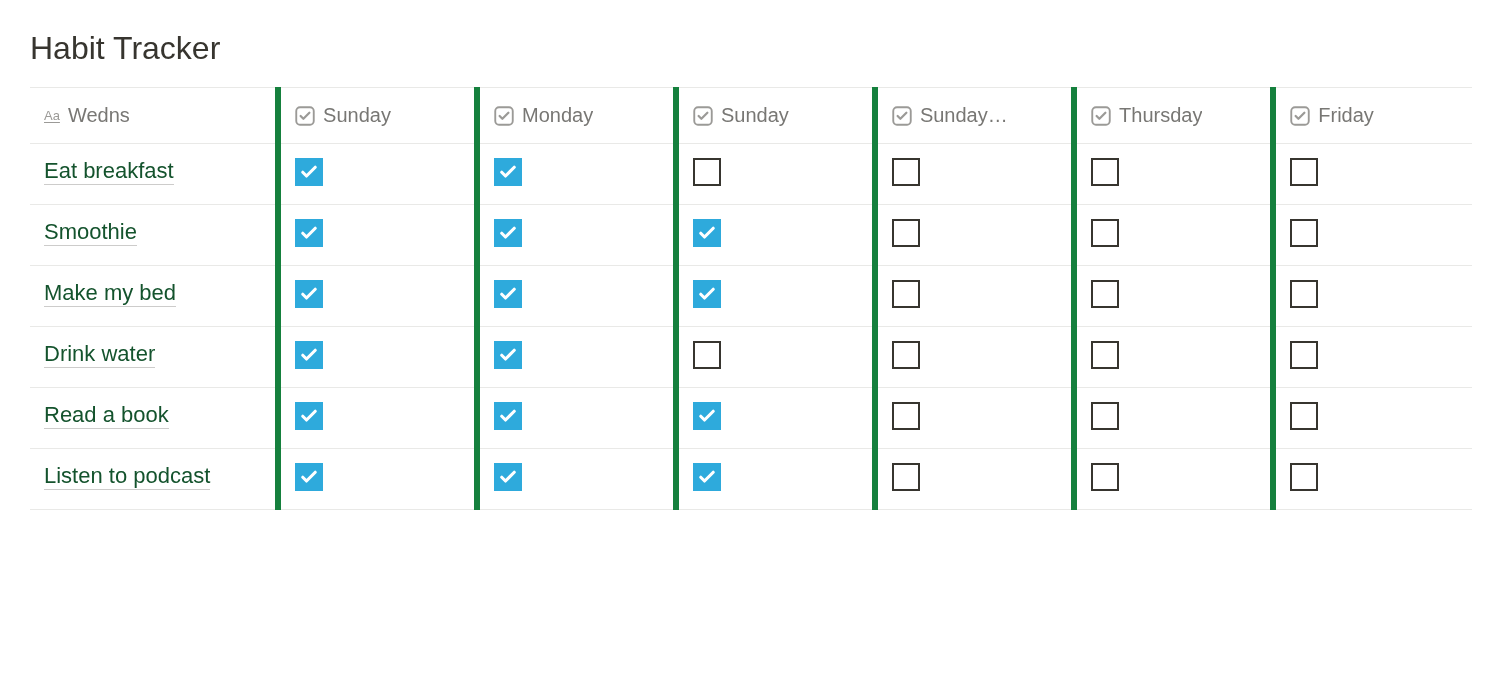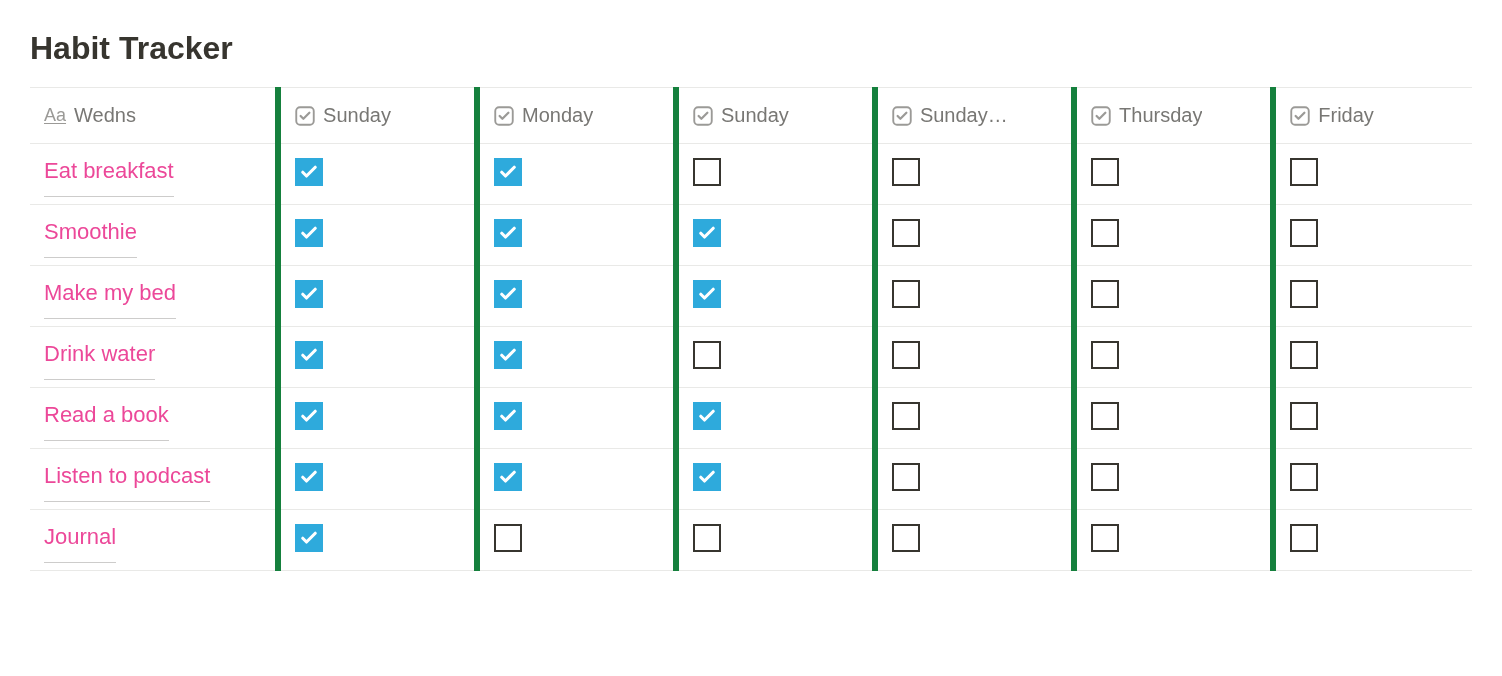--- a/index.html
+++ b/index.html
@@ -6,21 +6,21 @@
   body {
     margin: 0;
     padding: 30px 30px;
     font-family: -apple-system, BlinkMacSystemFont, "Segoe UI", Helvetica, Arial, sans-serif;
     color: #37352f;
     background: #fff;
     width: 1502px;
   }
   h1.title {
     font-size: 32px;
-    font-weight: 700;
+    font-weight: 400;
     margin: 0 0 20px 0;
     color: #37352f;
   }
   .table {
     display: table;
     width: 100%;
     border-collapse: collapse;
     border-top: 1px solid #e9e9e7;
   }
   .row {
@@ -57,40 +57,40 @@
     white-space: nowrap;
     overflow: hidden;
     text-overflow: ellipsis;
   }
   .header-content span.label {
     overflow: hidden;
     text-overflow: ellipsis;
   }
   .icon-aa {
     display: inline-block;
-    font-size: 18px;
+    font-size: 13px;
     color: #9b9a97;
     text-decoration: underline;
     text-underline-offset: 2px;
     flex-shrink: 0;
   }
   .icon-checkbox-header {
     width: 20px;
     height: 20px;
     flex-shrink: 0;
   }
   .icon-checkbox-header svg {
     display: block;
   }
   .habit-name {
     font-size: 22px;
     font-weight: 500;
-    color: #ec4899;
+    color: #14532d;
     border-bottom: 1px solid #37352f40;
-    padding-bottom: 13px;
+    padding-bottom: 1px;
     cursor: pointer;
     display: inline;
   }
   .checkbox {
     width: 28px;
     height: 28px;
     display: inline-flex;
     align-items: center;
     justify-content: center;
     cursor: pointer;
@@ -302,26 +302,13 @@
         </div></div>
       <div class="cell day-col"><div class="checkbox checked">
           <svg width="20" height="20" viewBox="0 0 16 16">
             <path d="M3 8.2 l3 3 l7 -7" fill="none" stroke="#ffffff" stroke-width="2.5" stroke-linecap="round" stroke-linejoin="round"></path>
           </svg>
         </div></div>
       <div class="cell day-col"><div class="checkbox unchecked"></div></div>
       <div class="cell day-col"><div class="checkbox unchecked"></div></div>
       <div class="cell day-col"><div class="checkbox unchecked"></div></div>
     </div>
-    <div class="row">
-      <div class="cell name-col"><span class="habit-name">Journal</span></div>
-      <div class="cell day-col"><div class="checkbox checked">
-          <svg width="20" height="20" viewBox="0 0 16 16">
-            <path d="M3 8.2 l3 3 l7 -7" fill="none" stroke="#ffffff" stroke-width="2.5" stroke-linecap="round" stroke-linejoin="round"></path>
-          </svg>
-        </div></div>
-      <div class="cell day-col"><div class="checkbox unchecked"></div></div>
-      <div class="cell day-col"><div class="checkbox unchecked"></div></div>
-      <div class="cell day-col"><div class="checkbox unchecked"></div></div>
-      <div class="cell day-col"><div class="checkbox unchecked"></div></div>
-      <div class="cell day-col"><div class="checkbox unchecked"></div></div>
-    </div>
   </div>
 
 </body></html>

